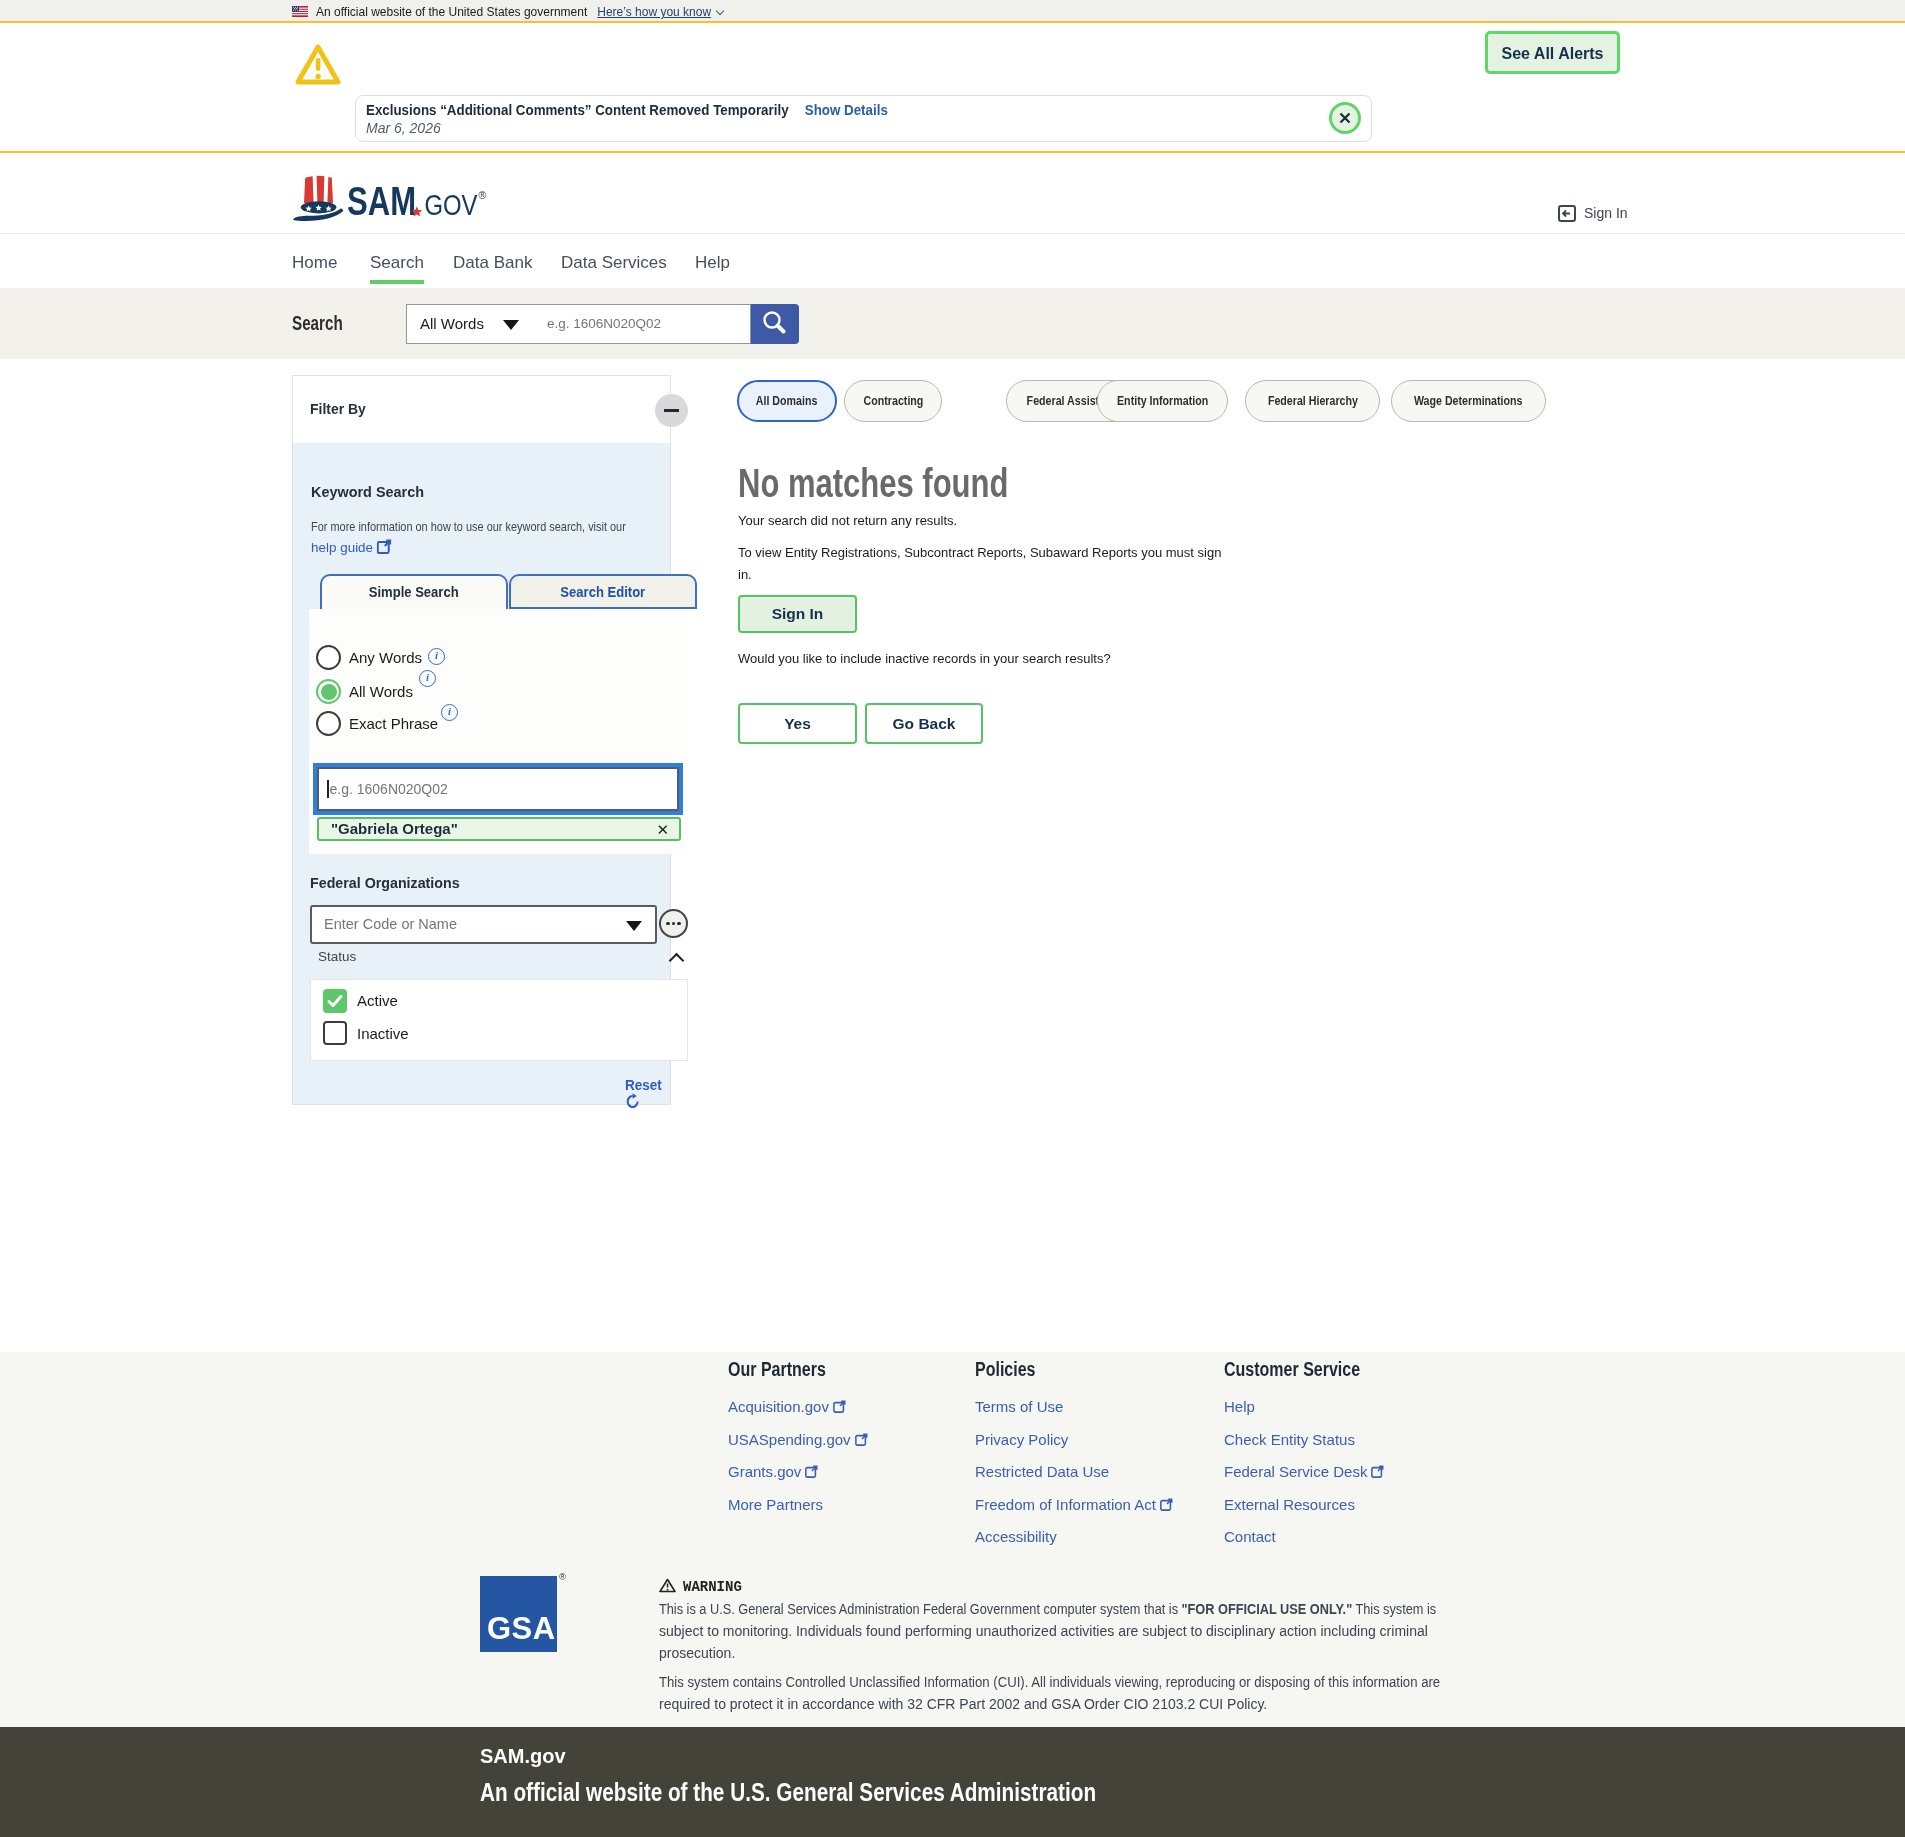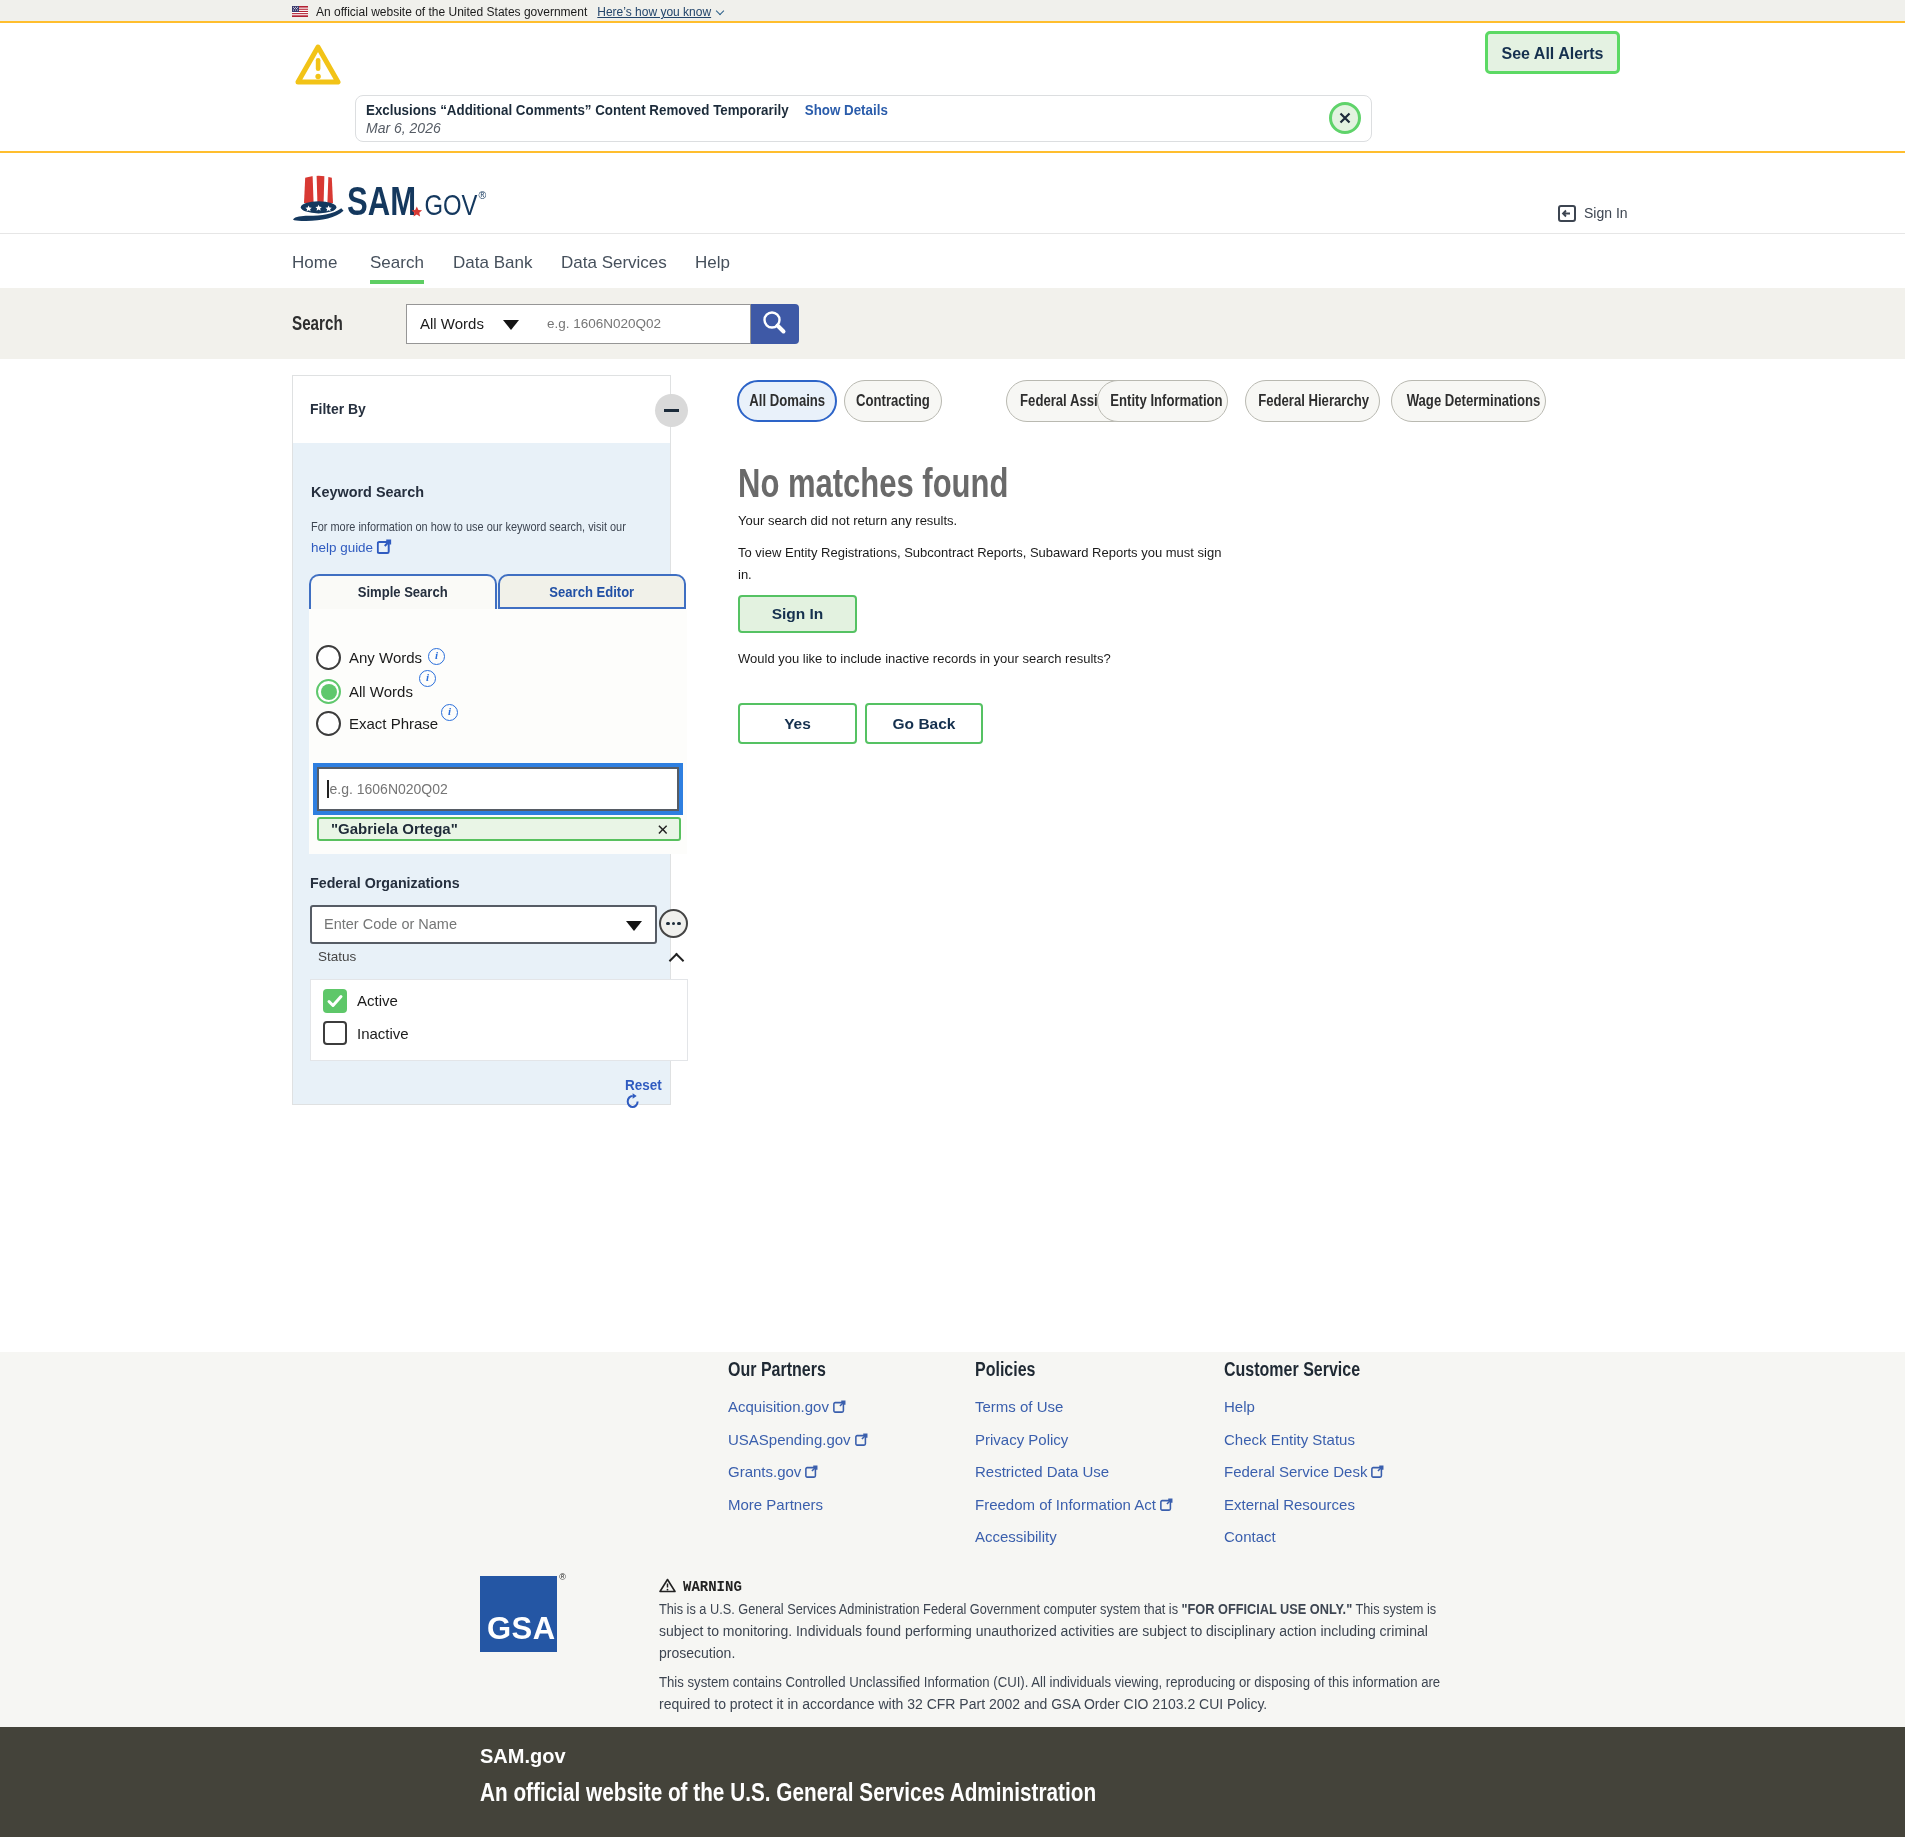--- a/index.html
+++ b/index.html
@@ -42,21 +42,21 @@
 .panel { position:absolute; left:292px; top:16px; width:379px; height:730px; border:1px solid #dfe1e2; background:#e8f1f8; }
 .panel .hdr { position:relative; height:67px; background:#fff; }
 .panel .hdr .title { position:absolute; left:17px; top:24px; font-size:15.5px; font-weight:bold; color:#252f3e; transform:scaleX(.9); transform-origin:0 0; }
 .minusbtn { position:absolute; left:362px; top:18px; width:33px; height:33px; border-radius:50%; background:#d9d9d9; }
 .minusbtn::after { content:""; position:absolute; left:9px; top:15px; width:15px; height:3px; background:#1c2b3a; }
 .pbody { position:relative; }
 .kwh { position:absolute; left:18px; top:40px; font-size:15.5px; font-weight:bold; color:#252f3e; transform:scaleX(.93); transform-origin:0 0; }
 .kwp { position:absolute; left:18px; top:73px; font-size:13.5px; color:#3d4551; line-height:21px; white-space:nowrap; transform:scaleX(.81); transform-origin:0 0; }
 .kwp a { color:#2f5bc0; text-decoration:none; }
 .tabs { position:absolute; left:16px; top:131px; width:379px; height:35px; }
-.tab { position:absolute; top:0; height:35px; width:188px; border:2px solid #3f6fc2; border-radius:10px 10px 0 0; font-size:15px; font-weight:bold; text-align:center; line-height:31px; }
+.tab { position:absolute; top:0; height:35px; width:188px; border:2px solid #3f6fc2; border-radius:10px 10px 0 0; font-size:15px; font-weight:bold; text-align:center; line-height:31px;margin-left:11px; }
 .tab.on { left:0; background:#fafaf7; border-bottom:none; height:37px; color:#252f3e; }
 .tab.off { left:189px; background:#f1f1e9; color:#2150a5; }
 .tab span { display:inline-block; transform:scaleX(.87); }
 .tabcontent { position:absolute; left:16px; top:166px; width:378px; height:245px; background:#fdfdfb; }
 .radio { position:absolute; width:25px; height:25px; border-radius:50%; background:#fff; border:2px solid #3c3c3c; }
 .radio.chk { border:2px solid #5fc86d; }
 .radio.chk::after { content:""; position:absolute; left:2.5px; top:2.5px; width:16px; height:16px; border-radius:50%; background:#5fc86d; }
 .rlbl { position:absolute; font-size:15px; color:#1b1b1b; }
 .info { position:absolute; width:17px; height:17px; border-radius:50%; border:1.5px solid #2a6fdb; color:#2a6fdb; font-size:11px; font-style:italic; font-weight:bold; text-align:center; line-height:13px; font-family:"Liberation Serif",serif; }
 .kwipwrap { position:absolute; left:20px; top:320px; width:370px; height:52px; border:4px solid #2e7fe0; background:#fff; }
@@ -71,21 +71,21 @@
 .dotsbtn span { display:inline-block; width:3.5px; height:3.5px; border-radius:50%; background:#1c2b3a; margin:10.5px 1px 0; }
 .statlbl { position:absolute; left:25px; top:506px; font-size:13.5px; color:#454545; }
 .statchev { position:absolute; left:378px; top:512px; width:11px; height:11px; border-top:2.5px solid #222; border-right:2.5px solid #222; transform:rotate(-45deg); }
 .statbox { position:absolute; left:17px; top:536px; width:378px; height:82px; background:#fff; border:1px solid #e3e5e8; }
 .cb { position:absolute; left:12px; width:24px; height:24px; border-radius:4px; }
 .cb.on { background:#5ec769; }
 .cb.off { background:#fff; border:2px solid #3c3c3c; }
 .cblbl { position:absolute; left:46px; font-size:15px; color:#1b1b1b; }
 .reset { position:absolute; left:332px; top:633px; font-size:15px; font-weight:bold; color:#2f5bc0; transform:scaleX(.9); transform-origin:0 0; }
 
-.pill { position:absolute; top:21px; height:42px; border-radius:21px; font-size:16px; font-weight:bold; color:#2e2e2e; text-align:center; line-height:39px; white-space:nowrap; }
+.pill { position:absolute; top:21px; height:42px; border-radius:21px; font-size:13px; font-weight:bold; color:#2e2e2e; text-align:center; line-height:39px; white-space:nowrap; }
 .pill span { display:inline-block; transform:scaleX(.82); }
 .pill.on { background:#e9f1fa; border:2px solid #2d64c8; line-height:38px; }
 .pill.off { background:#f7f7f4; border:1.5px solid #b9b9b1; }
 .nomatch { position:absolute; left:738px; top:102px; font-size:40px; font-weight:bold; color:#6a6a6a; transform:scaleX(.775); transform-origin:0 0; white-space:nowrap; }
 .rtxt { position:absolute; left:738px; font-size:13px; color:#1b1b1b; line-height:22px; }
 .gbtn { position:absolute; border:2px solid #55c263; border-radius:4px; font-size:15.5px; font-weight:bold; color:#15304e; text-align:center; }
 .gbtn.fill { background:#e3f2e0; }
 .gbtn.out { background:#fff; }
 
 .footer { position:relative; height:375px; background:#f6f6f3; }

